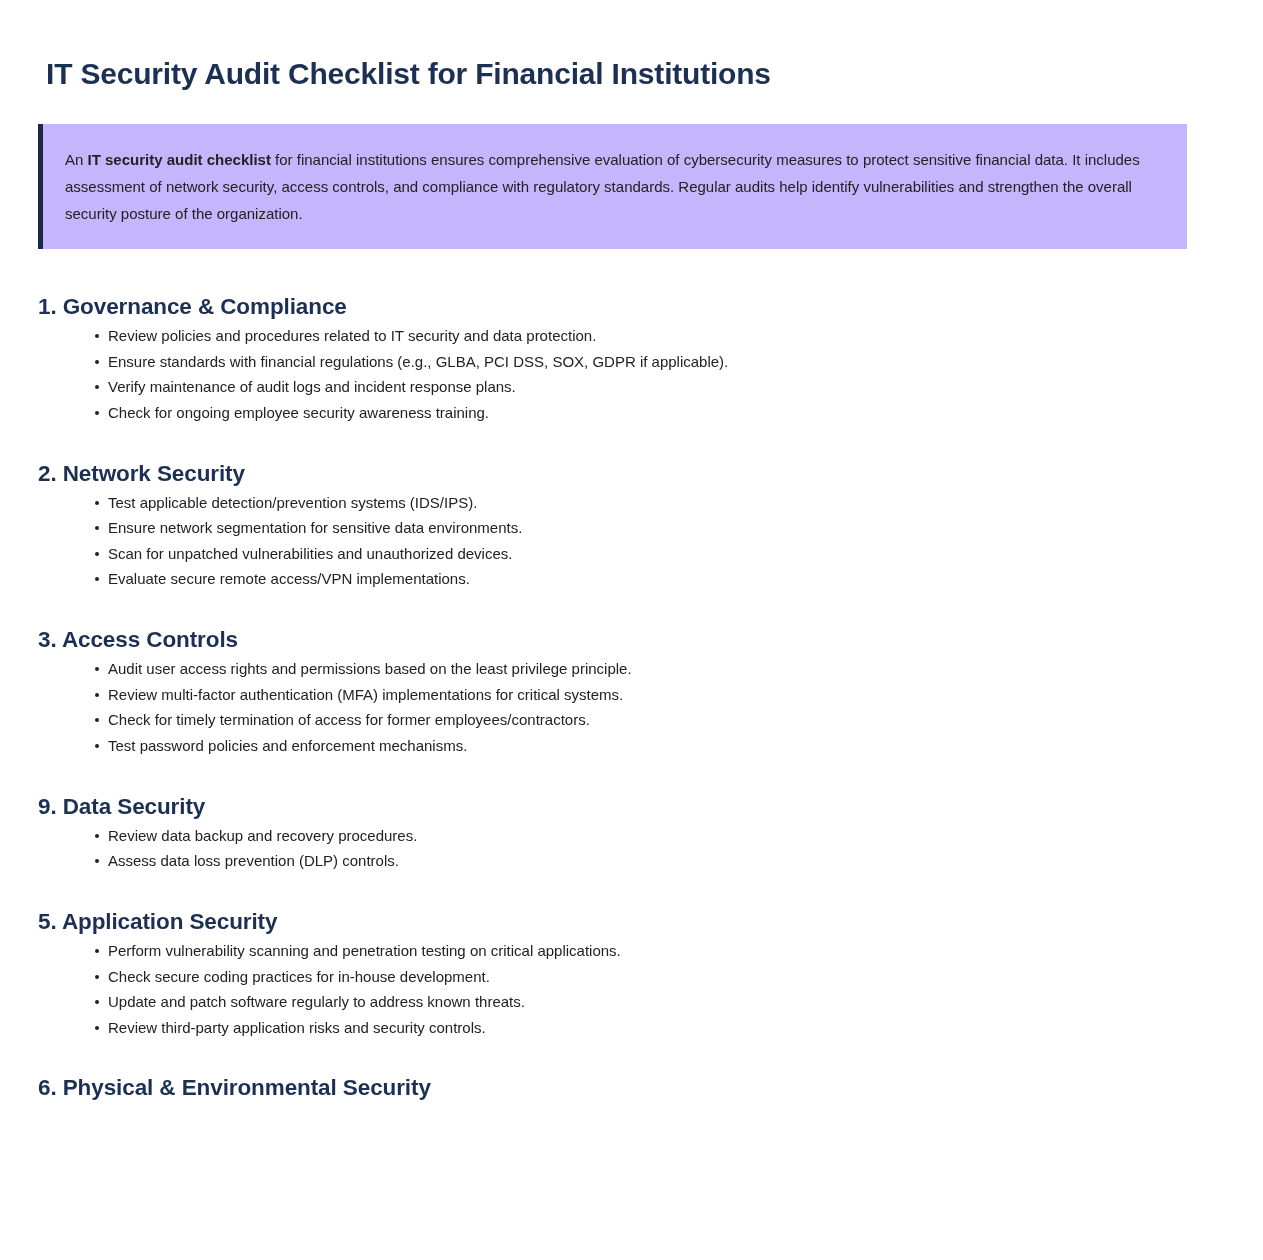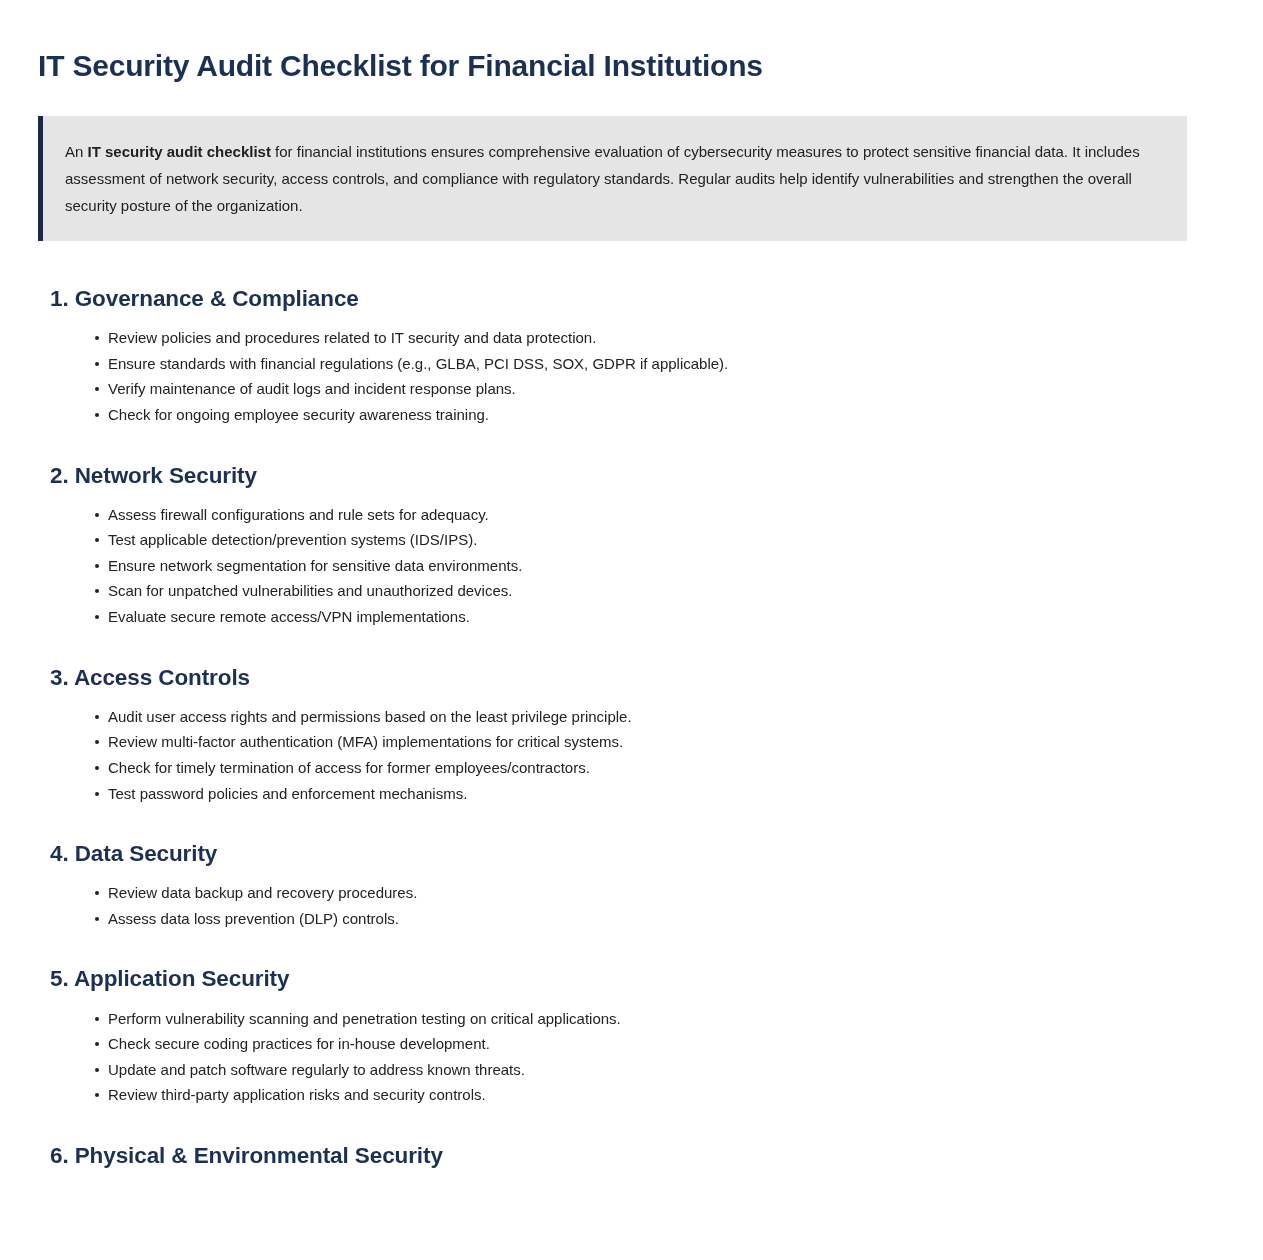--- a/index.html
+++ b/index.html
@@ -18,28 +18,28 @@
     width: 1263px;
     box-sizing: border-box;
     padding: 0 38px;
     position: relative;
   }
   .doc-title {
     font-size: 30px;
     font-weight: bold;
     color: #1c3054;
     letter-spacing: -0.2px;
-    margin: 0;
+    margin: 8px;
     padding-top: 48px;
     line-height: 1.2;
   }
   .callout {
     margin-top: 32px;
     margin-right: 38px;
-    background: #e5e5e5;
+    background: #c4b5fd;
     border-left: 5px solid #1c2944;
     box-sizing: border-box;
     padding: 22px 28px 22px 22px;
     min-height: 122px;
   }
   .callout p {
     margin: 0;
     font-size: 15px;
     line-height: 27px;
     color: #222222;
@@ -47,21 +47,21 @@
   .callout .b {
     font-weight: bold;
   }
   .section {
     margin-top: 34px;
   }
   .section-heading {
     font-size: 22.5px;
     font-weight: bold;
     color: #1c3054;
-    margin: 12px;
+    margin: 0;
     line-height: 1.25;
     letter-spacing: -0.1px;
   }
   .bullets {
     list-style: none;
     margin: 2px 0 0 0;
     padding: 0;
   }
   .bullets li {
     position: relative;
@@ -99,38 +99,37 @@
         <ul class="bullets">
           <li>Review policies and procedures related to IT security and data protection.</li>
           <li>Ensure standards with financial regulations (e.g., GLBA, PCI DSS, SOX, GDPR if applicable).</li>
           <li>Verify maintenance of audit logs and incident response plans.</li>
           <li>Check for ongoing employee security awareness training.</li>
         </ul>
       </div>
       <div class="section">
         <h2 class="section-heading">2. Network Security</h2>
         <ul class="bullets">
-          <li>Assess firewall configurations and rule sets for adequacy.</li>
           <li>Test applicable detection/prevention systems (IDS/IPS).</li>
           <li>Ensure network segmentation for sensitive data environments.</li>
           <li>Scan for unpatched vulnerabilities and unauthorized devices.</li>
           <li>Evaluate secure remote access/VPN implementations.</li>
         </ul>
       </div>
       <div class="section">
         <h2 class="section-heading">3. Access Controls</h2>
         <ul class="bullets">
           <li>Audit user access rights and permissions based on the least privilege principle.</li>
           <li>Review multi-factor authentication (MFA) implementations for critical systems.</li>
           <li>Check for timely termination of access for former employees/contractors.</li>
           <li>Test password policies and enforcement mechanisms.</li>
         </ul>
       </div>
       <div class="section">
-        <h2 class="section-heading">4. Data Security</h2>
+        <h2 class="section-heading">9. Data Security</h2>
         <ul class="bullets">
           <li>Review data backup and recovery procedures.</li>
           <li>Assess data loss prevention (DLP) controls.</li>
         </ul>
       </div>
       <div class="section">
         <h2 class="section-heading">5. Application Security</h2>
         <ul class="bullets">
           <li>Perform vulnerability scanning and penetration testing on critical applications.</li>
           <li>Check secure coding practices for in-house development.</li>

